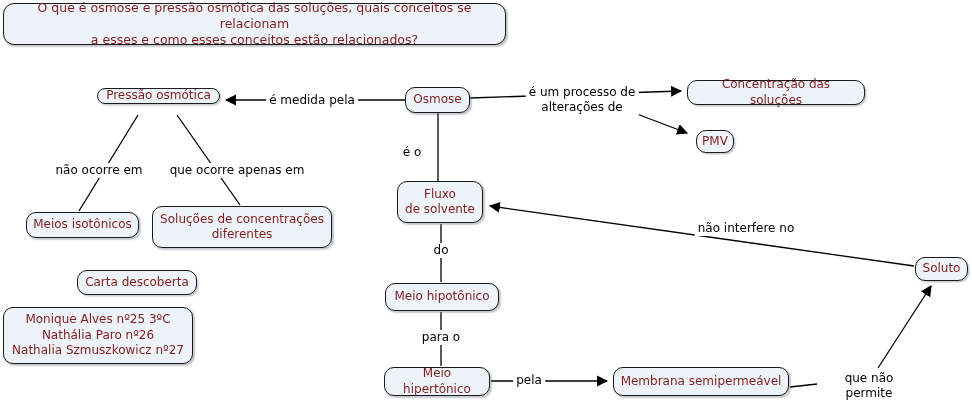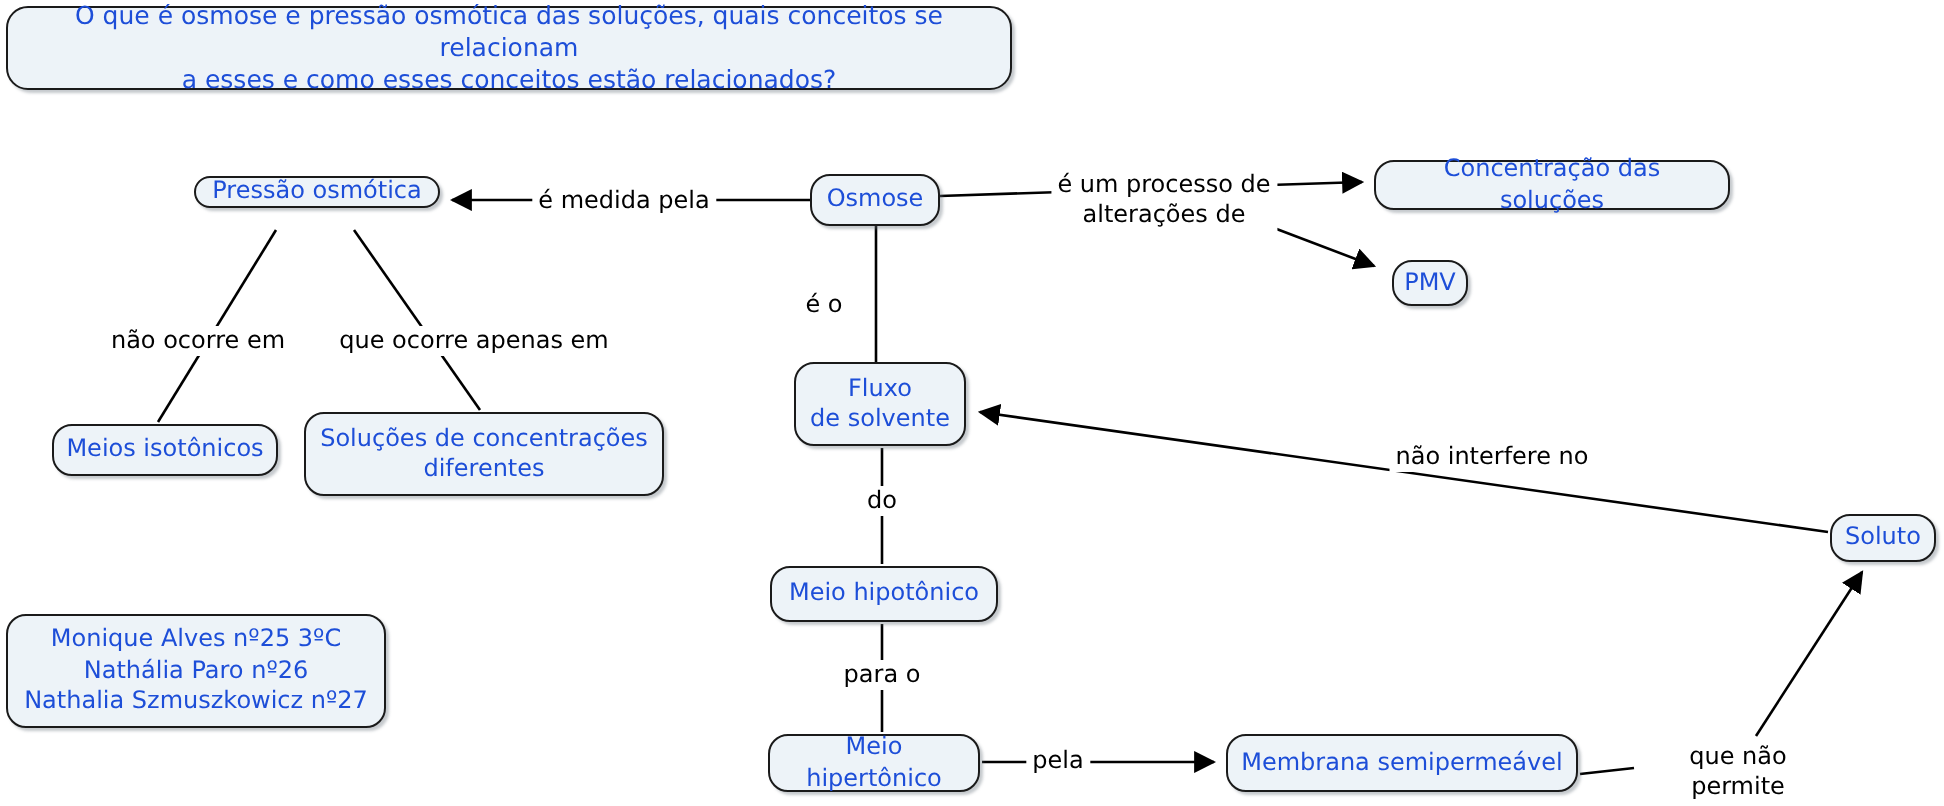--- a/index.html
+++ b/index.html
@@ -29,21 +29,21 @@
     align-items: center;
     justify-content: center;
     text-align: center;
     white-space: pre-line;
     background: #edf3f8;
     border: 1.4px solid #1a1a1a;
     border-radius: 10px;
     box-shadow: 1.5px 1.5px 1.5px rgba(110,120,130,0.40);
     font-size: 12px;
     line-height: 1.28;
-    color: #1d4ed8;
+    color: #7f1d1d;
     padding: 2px 6px;
   }
 
   .elabel {
     position: absolute;
     z-index: 3;
     transform: translateX(-50%);
     background: #ffffff;
     white-space: pre-line;
     text-align: center;
@@ -110,20 +110,21 @@
 a esses e como esses conceitos estão relacionados?</div>
   <div class="node n-pressao">Pressão osmótica</div>
   <div class="node n-osmose">Osmose</div>
   <div class="node n-concentracao">Concentração das soluções</div>
   <div class="node n-pmv">PMV</div>
   <div class="node n-fluxo">Fluxo
 de solvente</div>
   <div class="node n-meios">Meios isotônicos</div>
   <div class="node n-solucoes">Soluções de concentrações
 diferentes</div>
+  <div class="node n-carta">Carta descoberta</div>
   <div class="node n-autores">Monique Alves nº25  3ºC
 Nathália Paro   nº26
 Nathalia Szmuszkowicz nº27</div>
   <div class="node n-hipotonico">Meio hipotônico</div>
   <div class="node n-hipertonico">Meio hipertônico</div>
   <div class="node n-membrana">Membrana semipermeável</div>
   <div class="node n-soluto">Soluto</div>
 
   <div class="elabel l-medida">é medida pela</div>
   <div class="elabel l-processo">é um processo de

